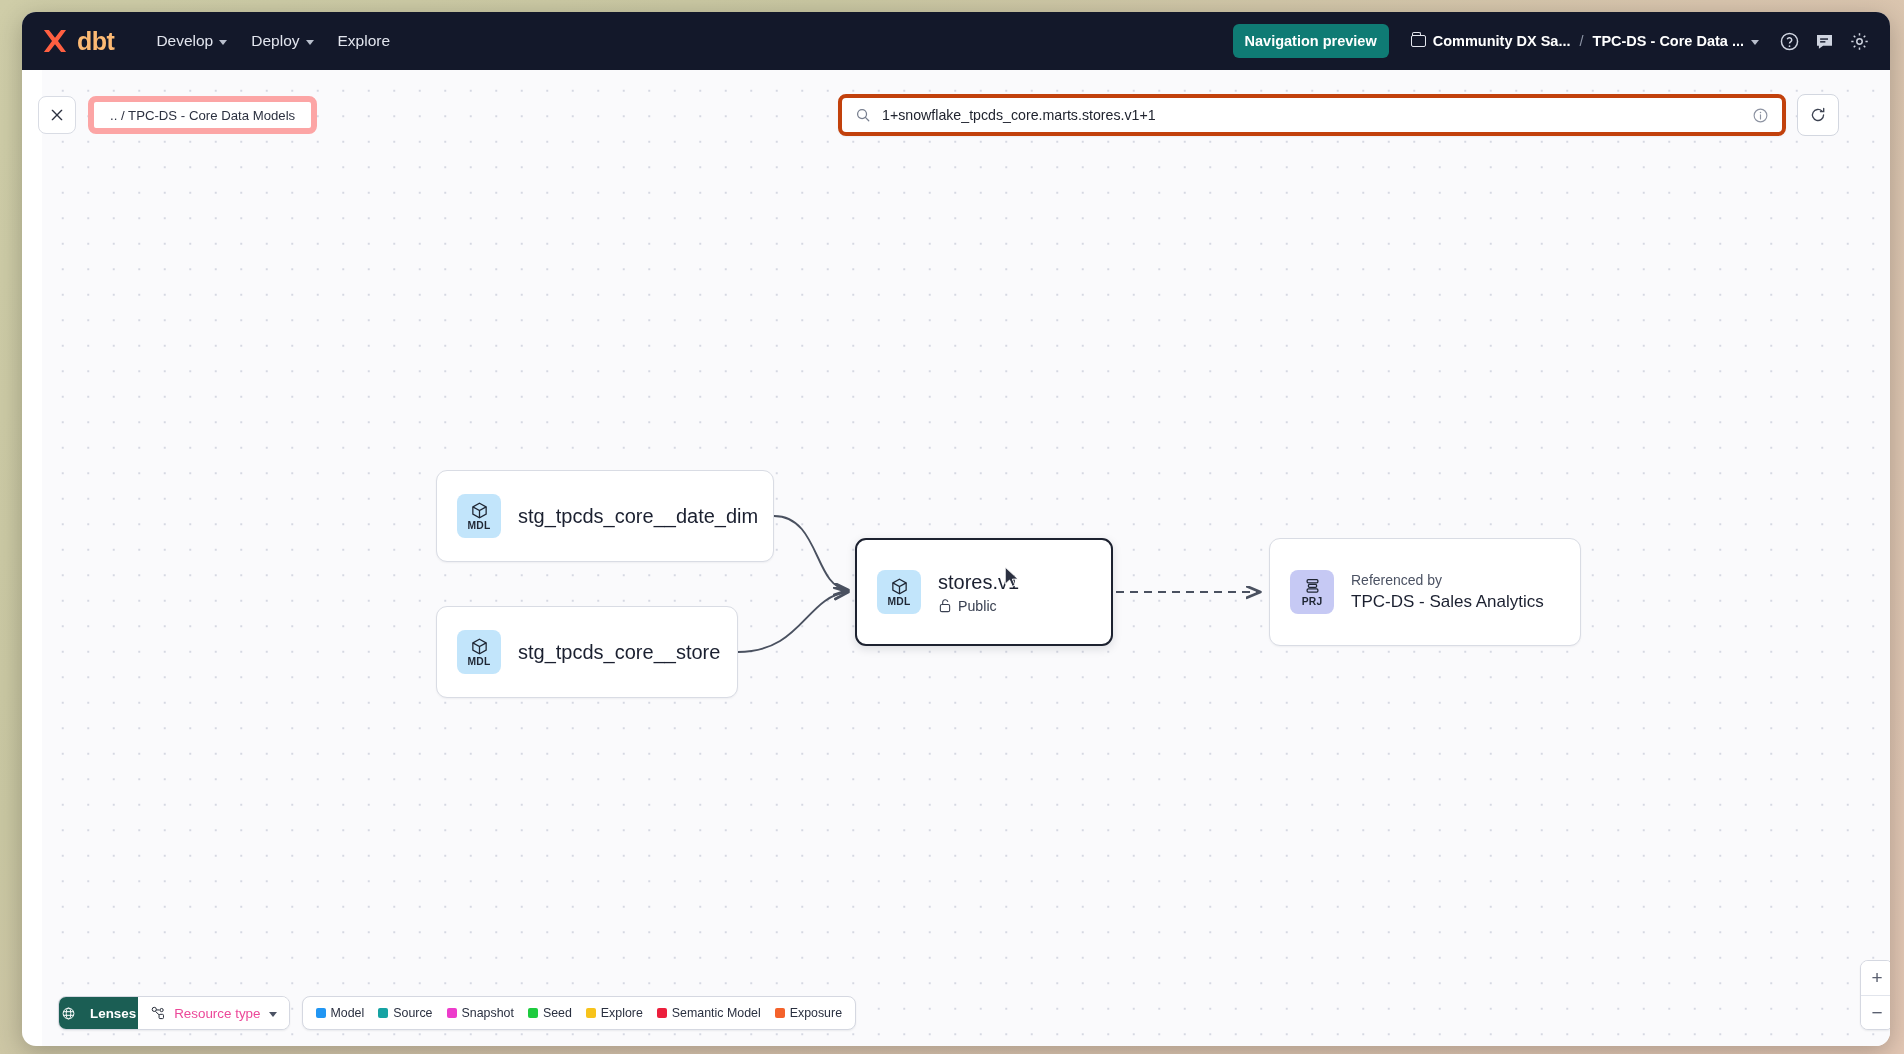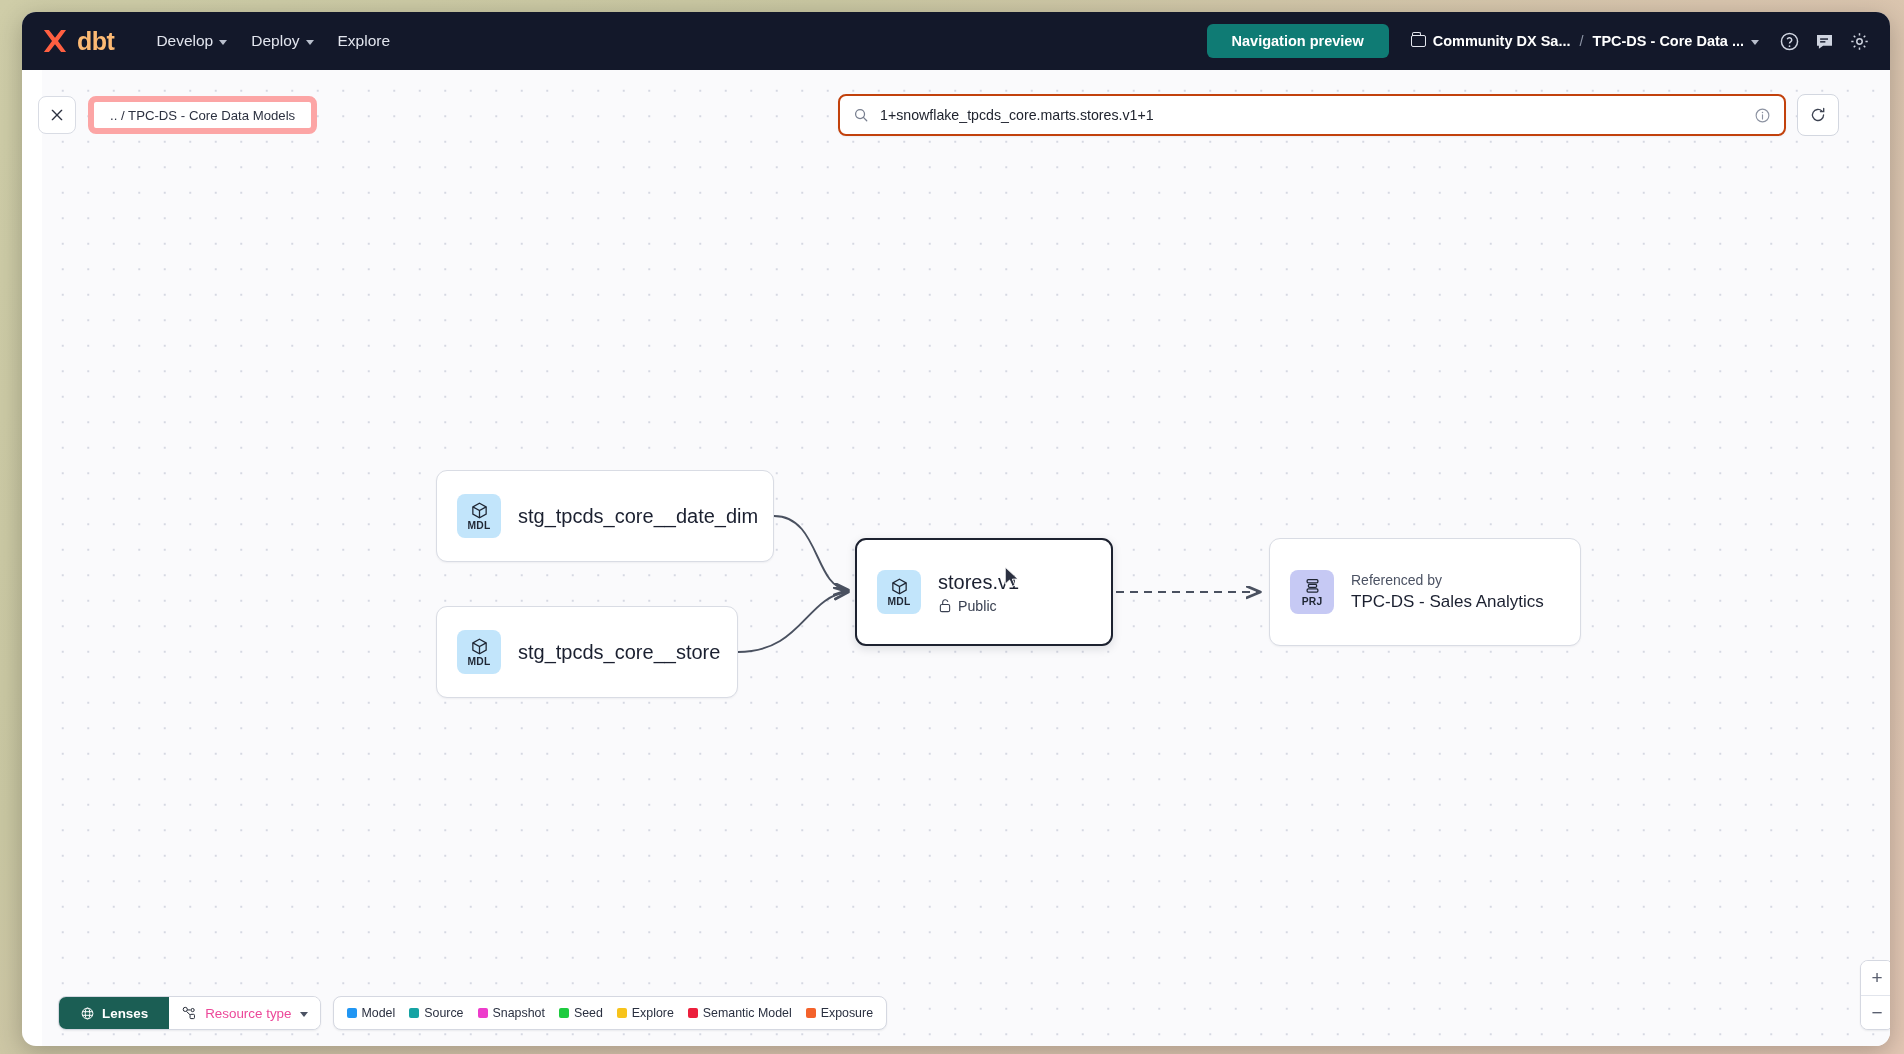--- a/index.html
+++ b/index.html
@@ -93,21 +93,21 @@
     border-top: 5px solid #b9bfcd;
     margin-top: 2px;
   }
   .spacer { flex: 1 1 auto; }
 
   #nav-preview-btn {
     background: #0f7b74;
     color: #ffffff;
     font-size: 14.5px;
     font-weight: 600;
-    padding: 9px 25px;
+    padding: 9px 12px;
     border-radius: 6px;
     border: none;
     cursor: pointer;
     font-family: inherit;
   }
   .crumbs {
     display: flex;
     align-items: center;
     gap: 9px;
     margin-left: 22px;
@@ -177,21 +177,21 @@
     width: 1001px;
     height: 42px;
     display: flex;
     align-items: center;
     gap: 11px;
   }
   #searchbox {
     flex: 1 1 auto;
     height: 42px;
     background: #fff;
-    border: 2px solid #c2410c;
+    border: 4px solid #c2410c;
     border-radius: 8px;
     display: flex;
     align-items: center;
     padding: 0 13px;
     gap: 11px;
     box-shadow: 0 1px 2px rgba(20,25,45,.05);
   }
   #search-input {
     flex: 1 1 auto;
     border: none;
@@ -290,22 +290,22 @@
     height: 34px;
     border-radius: 8px;
     overflow: hidden;
     border: 1px solid #d5d8e1;
     background: #fff;
     box-shadow: 0 1px 2px rgba(18,24,42,.07);
   }
   #lenses-btn {
     background: #1b5e54;
     color: #fff;
-    display: flex; align-items: center; gap: 7px;
-    padding: 0 21px;
+    display: flex; align-items: center; gap: 14px;
+    padding: 0 2px;
     font-size: 13.4px;
     font-weight: 600;
     cursor: pointer;
   }
   #resource-type-btn {
     background: #fff;
     color: #ec4899;
     display: flex; align-items: center; gap: 8px;
     padding: 0 12px;
     font-size: 13.4px;

